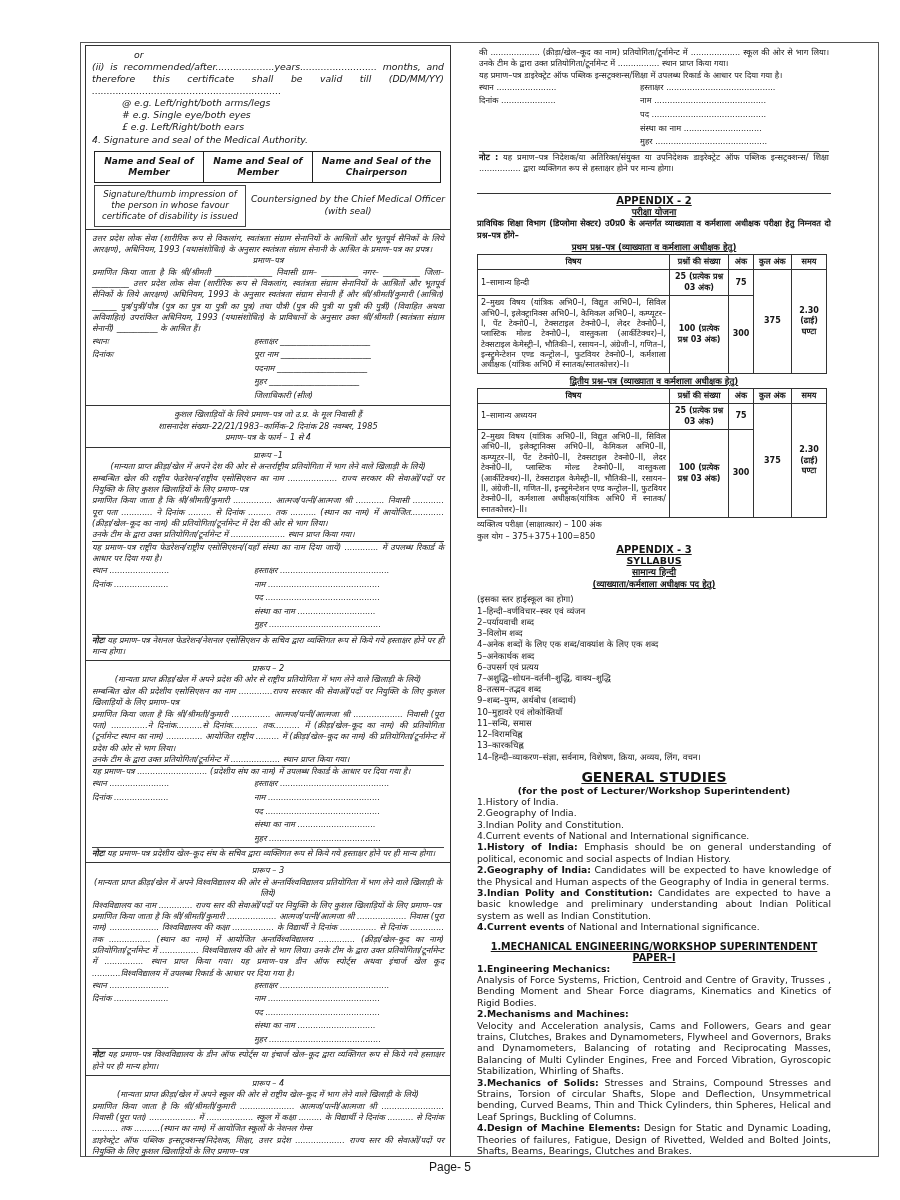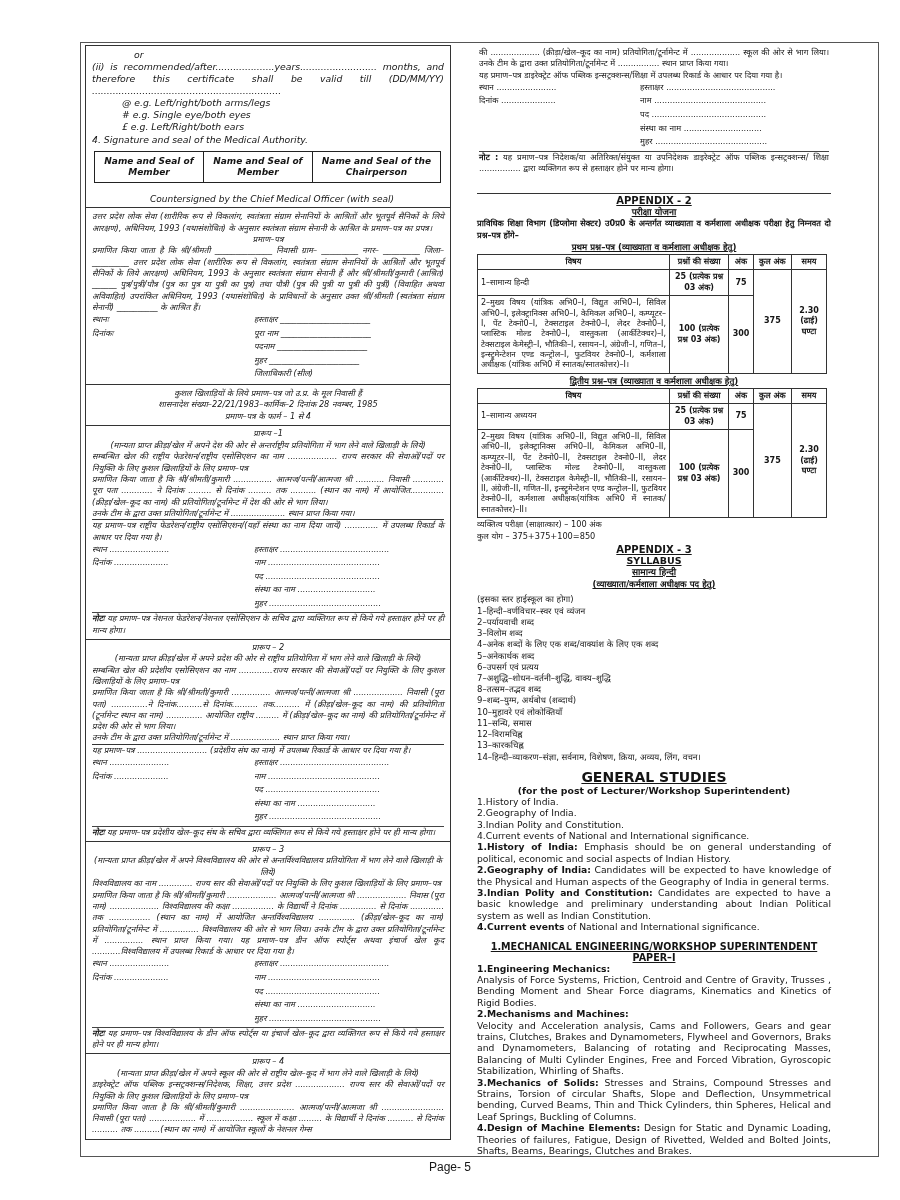--- a/index.html
+++ b/index.html
@@ -57,20 +57,21 @@
           <p class="ind2"># e.g. Single eye/both eyes</p>
           <p class="ind2">£ e.g. Left/Right/both ears</p>
           <p>4. Signature and seal of the Medical Authority.</p>
         </div>
         <div class="sealrow">
           <div class="sealcell">Name and Seal of Member</div>
           <div class="sealcell">Name and Seal of Member</div>
           <div class="sealcell">Name and Seal of the Chairperson</div>
         </div>
         <div class="underseal">
+          <div class="sigbox">Signature/thumb impression of the person in whose favour certificate of disability is issued</div>
           <div class="csign">Countersigned by the Chief Medical Officer (with seal)</div>
         </div>
 
         <div class="sep pad">
           <p class="h">उत्तर प्रदेश लोक सेवा (शारीरिक रूप से विकलांग, स्वतंत्रता संग्राम सेनानियों के आश्रितों और भूतपूर्व सैनिकों के लिये आरक्षण), अधिनियम, 1993 (यथासंशोधित) के अनुसार स्वतंत्रता संग्राम सेनानी के आश्रित के प्रमाण–पत्र का प्रपत्र।</p>
           <p class="hc">प्रमाण–पत्र</p>
           <p class="h">प्रमाणित किया जाता है कि श्री/श्रीमती ______________ निवासी ग्राम– _________ नगर– _________ जिला– _________ उत्तर प्रदेश लोक सेवा (शारीरिक रूप से विकलांग, स्वतंत्रता संग्राम सेनानियों के आश्रितों और भूतपूर्व सैनिकों के लिये आरक्षण) अधिनियम, 1993 के अनुसार स्वतंत्रता संग्राम सेनानी हैं और श्री/श्रीमती/कुमारी (आश्रित) ______ पुत्र/पुत्री/पौत्र (पुत्र का पुत्र या पुत्री का पुत्र) तथा पौत्री (पुत्र की पुत्री या पुत्री की पुत्री) (विवाहित अथवा अविवाहित) उपरांकित अधिनियम, 1993 (यथासंशोधित) के प्राविधानों के अनुसार उक्त श्री/श्रीमती (स्वतंत्रता संग्राम सेनानी) __________ के आश्रित हैं।</p>
           <div class="sig">
             <div class="sigL">
               <div>स्थानः</div>
@@ -157,22 +158,22 @@
               <div>संस्था का नाम ..............................</div>
               <div>मुहर ...........................................</div>
             </div>
           </div>
           <p class="note"><span class="b">नोटः</span> <span>यह प्रमाण–पत्र विश्वविद्यालय के डीन ऑफ स्पोर्ट्स या इंचार्ज खेल–कूद द्वारा व्यक्तिगत रूप से किये गये हस्ताक्षर होने पर ही मान्य होगा।</span></p>
         </div>
 
         <div class="formsec">
           <p class="hc">प्रारूप – 4</p>
           <p class="hc">(मान्यता प्राप्त क्रीड़ा/खेल में अपने स्कूल की ओर से राष्ट्रीय खेल–कूद में भाग लेने वाले खिलाड़ी के लिये)</p>
+          <p class="h">प्रमाणित किया जाता है कि श्री/श्रीमती/कुमारी ..................... आत्मज/पत्नी/आत्मजा श्री ........................ निवासी (पूरा पता) .................. में .................. स्कूल में कक्षा ......... के विद्यार्थी ने दिनांक .......... से दिनांक .......... तक ..........(स्थान का नाम) में आयोजित स्कूलों के नेशनल गेम्स</p>
           <p class="h">डाइरेक्ट्रेट ऑफ पब्लिक इन्सट्रक्शन्स/निदेशक, शिक्षा, उत्तर प्रदेश ................... राज्य स्तर की सेवाओं/पदों पर नियुक्ति के लिए कुशल खिलाड़ियों के लिए प्रमाण–पत्र</p>
-          <p class="h">प्रमाणित किया जाता है कि श्री/श्रीमती/कुमारी ..................... आत्मज/पत्नी/आत्मजा श्री ........................ निवासी (पूरा पता) .................. में .................. स्कूल में कक्षा ......... के विद्यार्थी ने दिनांक .......... से दिनांक .......... तक ..........(स्थान का नाम) में आयोजित स्कूलों के नेशनल गेम्स</p>
         </div>
       </div>
     </div>
 
     <div class="colR">
 
       <div style="padding:2px 2px 0 2px;">
         <p class="h">की ................... (क्रीड़ा/खेल–कूद का नाम) प्रतियोगिता/टूर्नामेन्ट में ................... स्कूल की ओर से भाग लिया। उनके टीम के द्वारा उक्त प्रतियोगिता/टूर्नामेन्ट में ................ स्थान प्राप्त किया गया।</p>
         <p class="h">यह प्रमाण–पत्र डाइरेक्ट्रेट ऑफ पब्लिक इन्सट्रक्शन्स/शिक्षा में उपलब्ध रिकार्ड के आधार पर दिया गया है।</p>
         <div class="sig">

